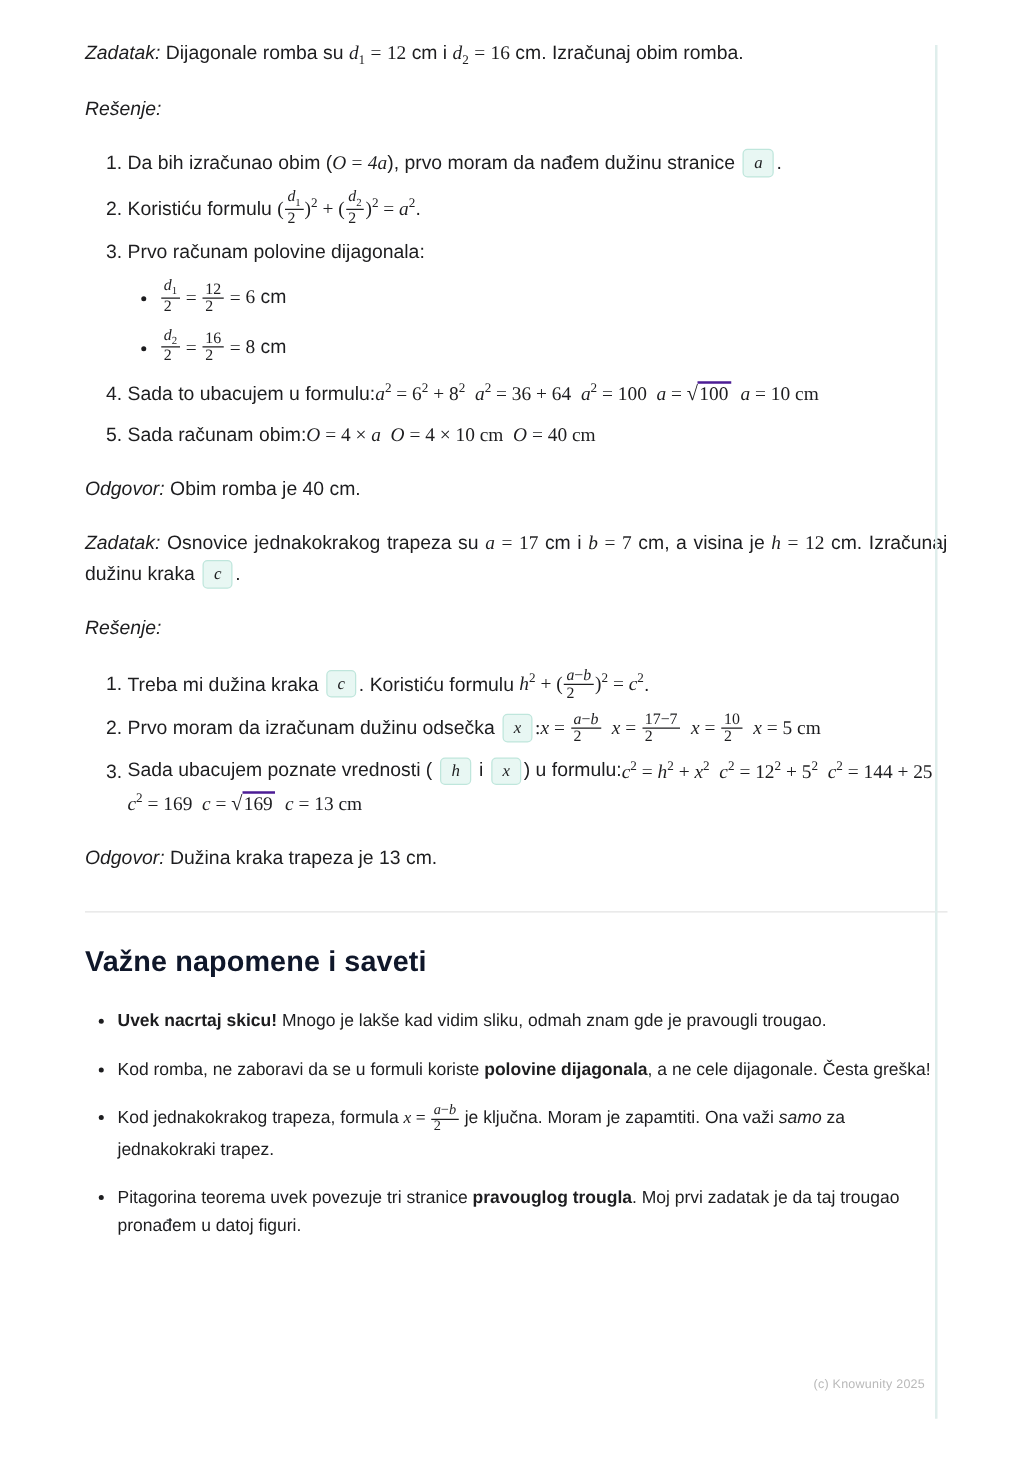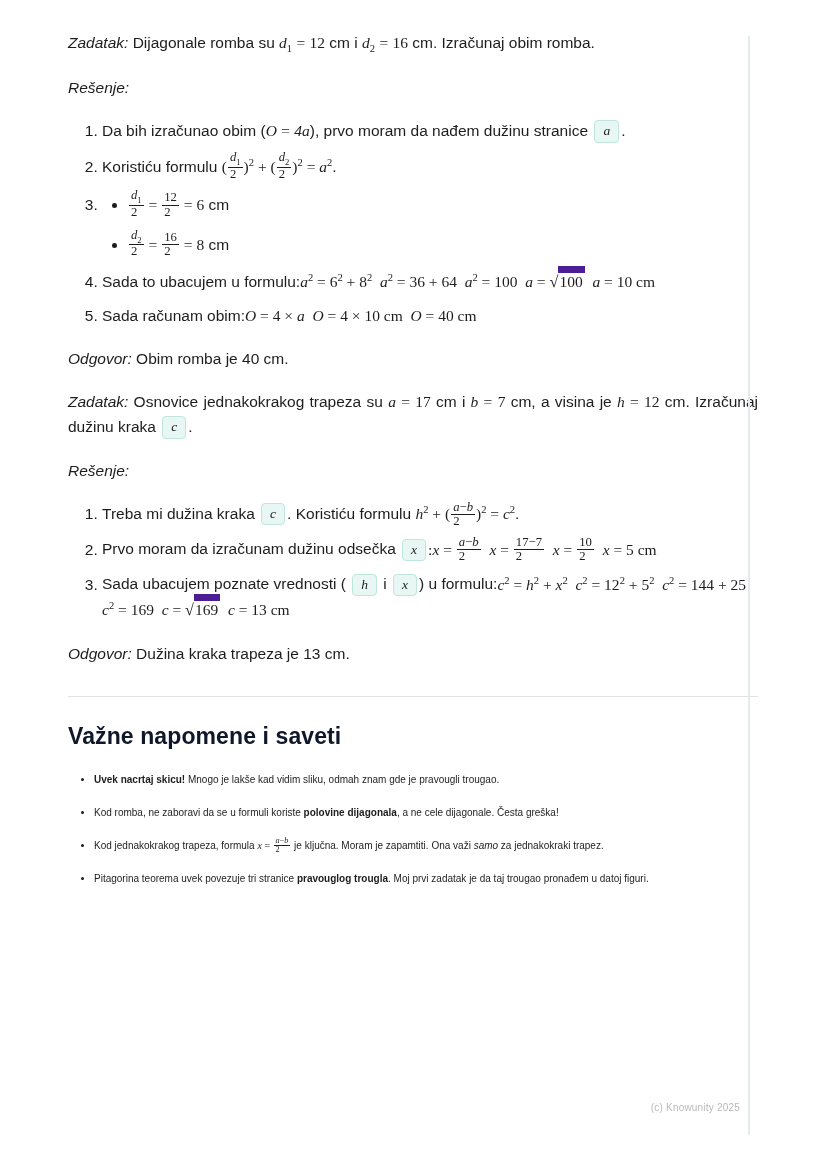--- a/index.html
+++ b/index.html
@@ -58,21 +58,21 @@
   ul.sub {
     margin: 8px 0 4px 0;
     padding-left: 26px;
     list-style-type: disc;
   }
   ul.sub > li { margin-bottom: 10px; }
 
   ul.tips {
     margin: 0;
     padding-left: 26px;
-    font-size: 10px;
+    font-size: 14px;
     line-height: 1.62;
   }
   ul.tips > li { margin-bottom: 16px; }
 
   
   .math { font-family: "Liberation Serif", serif; font-style: italic; }
   .mathup { font-family: "Liberation Serif", serif; font-style: normal; }
   .num { font-family: "Liberation Serif", serif; font-style: normal; }
   sub { font-size: .68em; font-style: normal; font-family: "Liberation Serif", serif; }
   sup { font-size: .68em; font-style: normal; font-family: "Liberation Serif", serif; }
@@ -89,21 +89,21 @@
   .frac .t { display: block; padding: 0 2px; }
   .frac .b { display: block; border-top: 1px solid #1d1d1f; padding: 0 2px; }
 
   .sqrt {
     font-family: "Liberation Serif", serif;
     font-style: normal;
     white-space: nowrap;
   }
   .sqrt .rad { font-size: 1.05em; }
   .sqrt .body {
-    border-top: 7px solid #4c1d95;
+    border-top: 2px solid #4c1d95;
     padding: 0 2px 0 1px;
   }
 
   .chip {
     display: inline-block;
     background: #e8f7f3;
     border: 1px solid #bfe6dc;
     border-radius: 4px;
     padding: 1px 8px;
     margin: 0 2px;
@@ -167,20 +167,21 @@
       <span>Da bih izračunao obim (</span><span class="math">O</span>
       <span class="num">=</span>
       <span class="math">4a</span><span>), prvo moram da nađem dužinu stranice</span>
       <span class="chip">a</span><span>.</span>
     </li>
     <li>
       <span>Koristiću formulu</span>
       <span class="mathup">(<span class="frac"><span class="t"><i>d</i><sub>1</sub></span><span class="b">2</span></span>)<sup>2</sup> + (<span class="frac"><span class="t"><i>d</i><sub>2</sub></span><span class="b">2</span></span>)<sup>2</sup> = <i>a</i><sup>2</sup></span><span>.</span>
     </li>
     <li>
+      <span>Prvo računam polovine dijagonala:</span>
       <ul class="sub">
         <li>
           <span class="mathup"><span class="frac"><span class="t"><i>d</i><sub>1</sub></span><span class="b">2</span></span> = <span class="frac"><span class="t">12</span><span class="b">2</span></span> = </span><span class="num">6</span>
           <span>cm</span>
         </li>
         <li>
           <span class="mathup"><span class="frac"><span class="t"><i>d</i><sub>2</sub></span><span class="b">2</span></span> = <span class="frac"><span class="t">16</span><span class="b">2</span></span> = </span><span class="num">8</span>
           <span>cm</span>
         </li>
       </ul>

